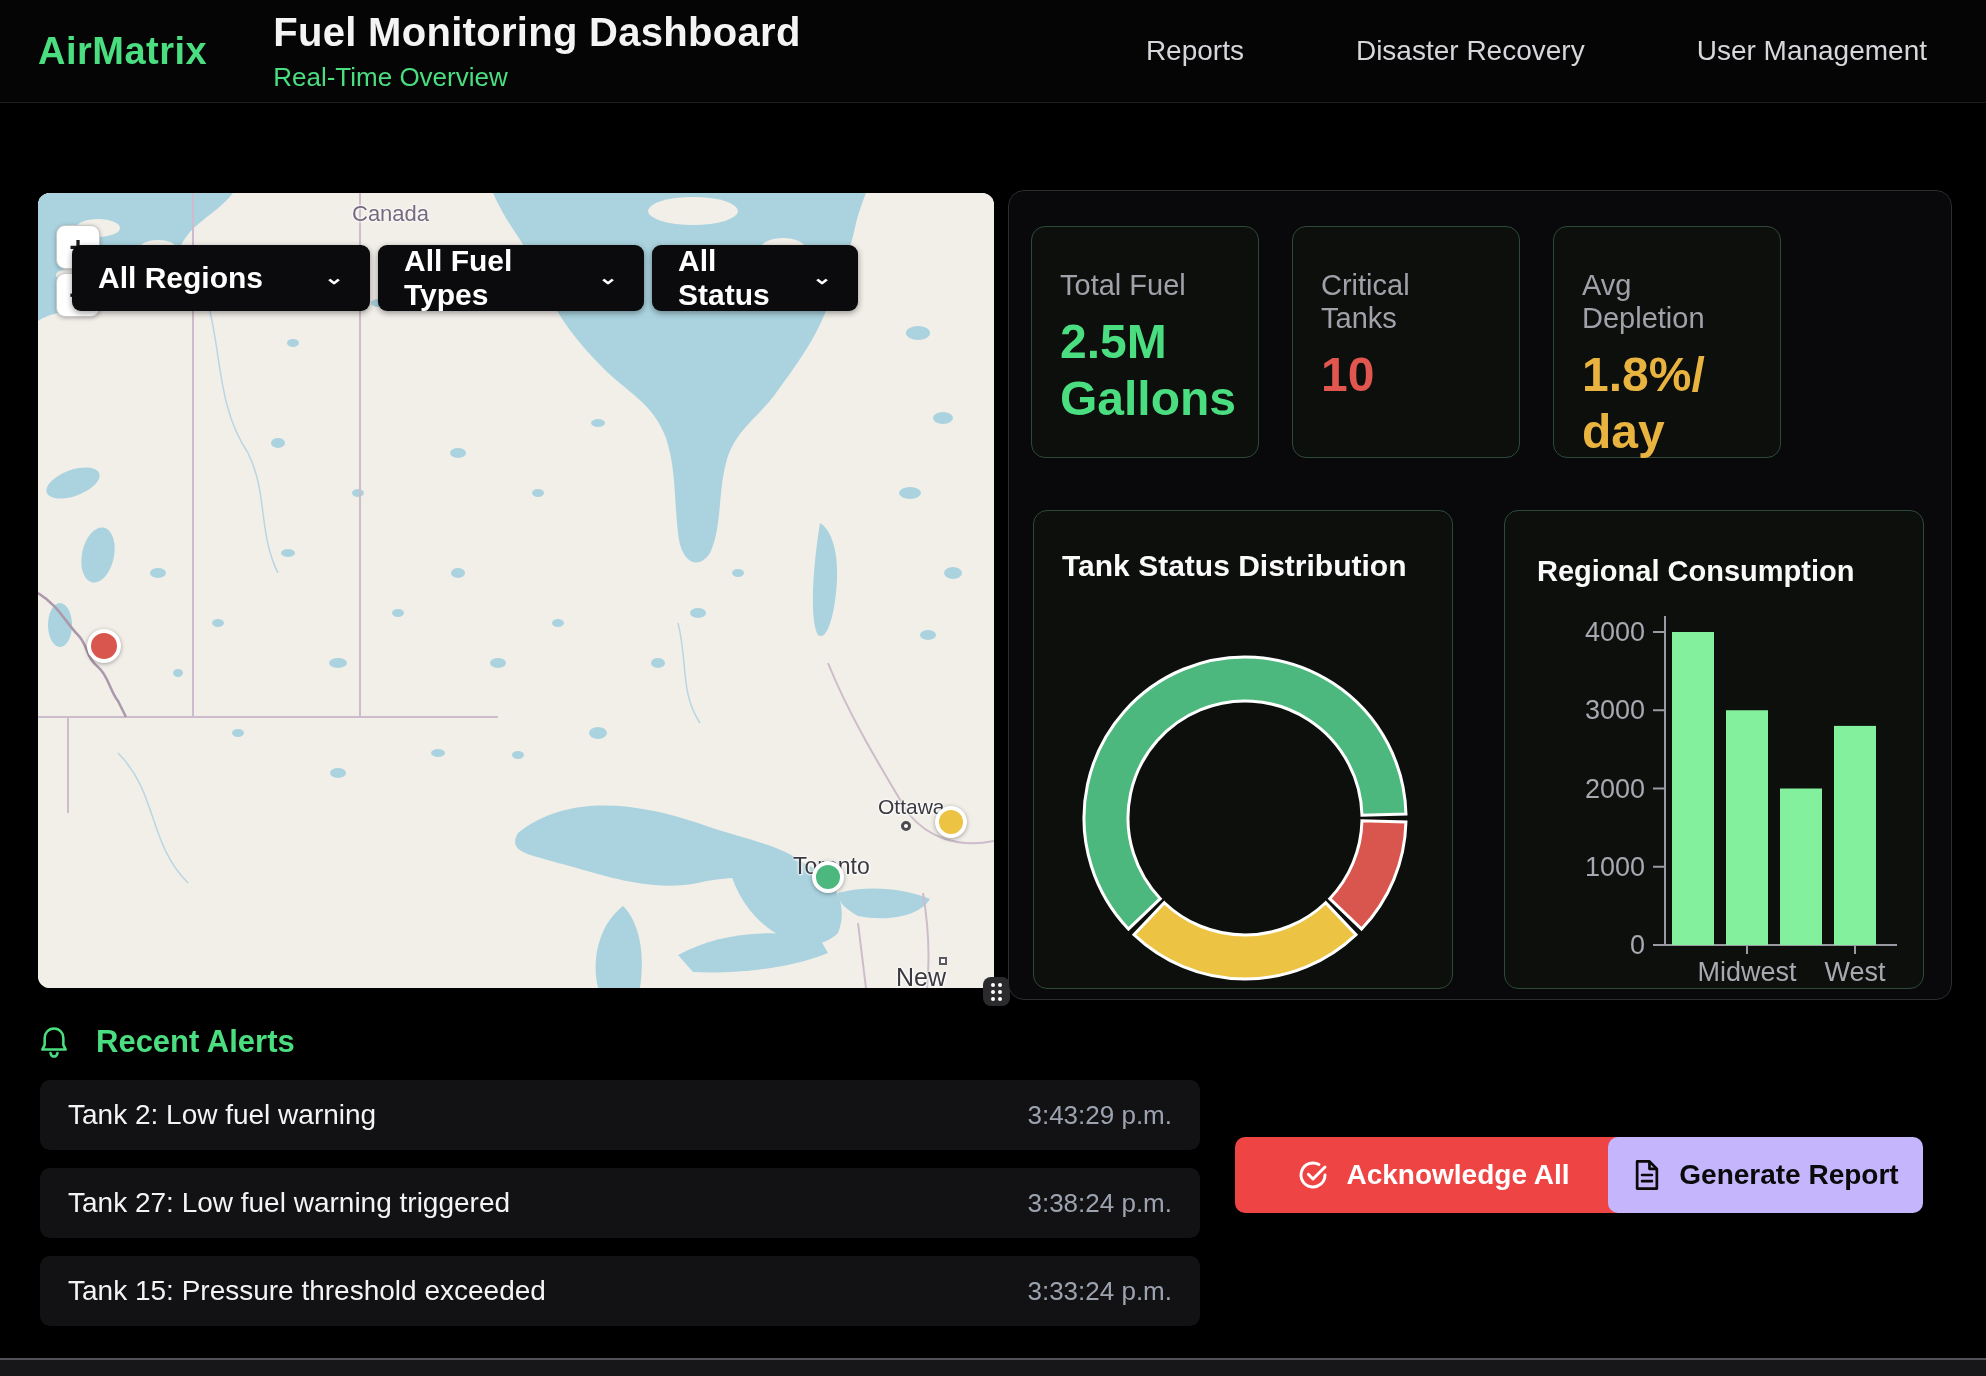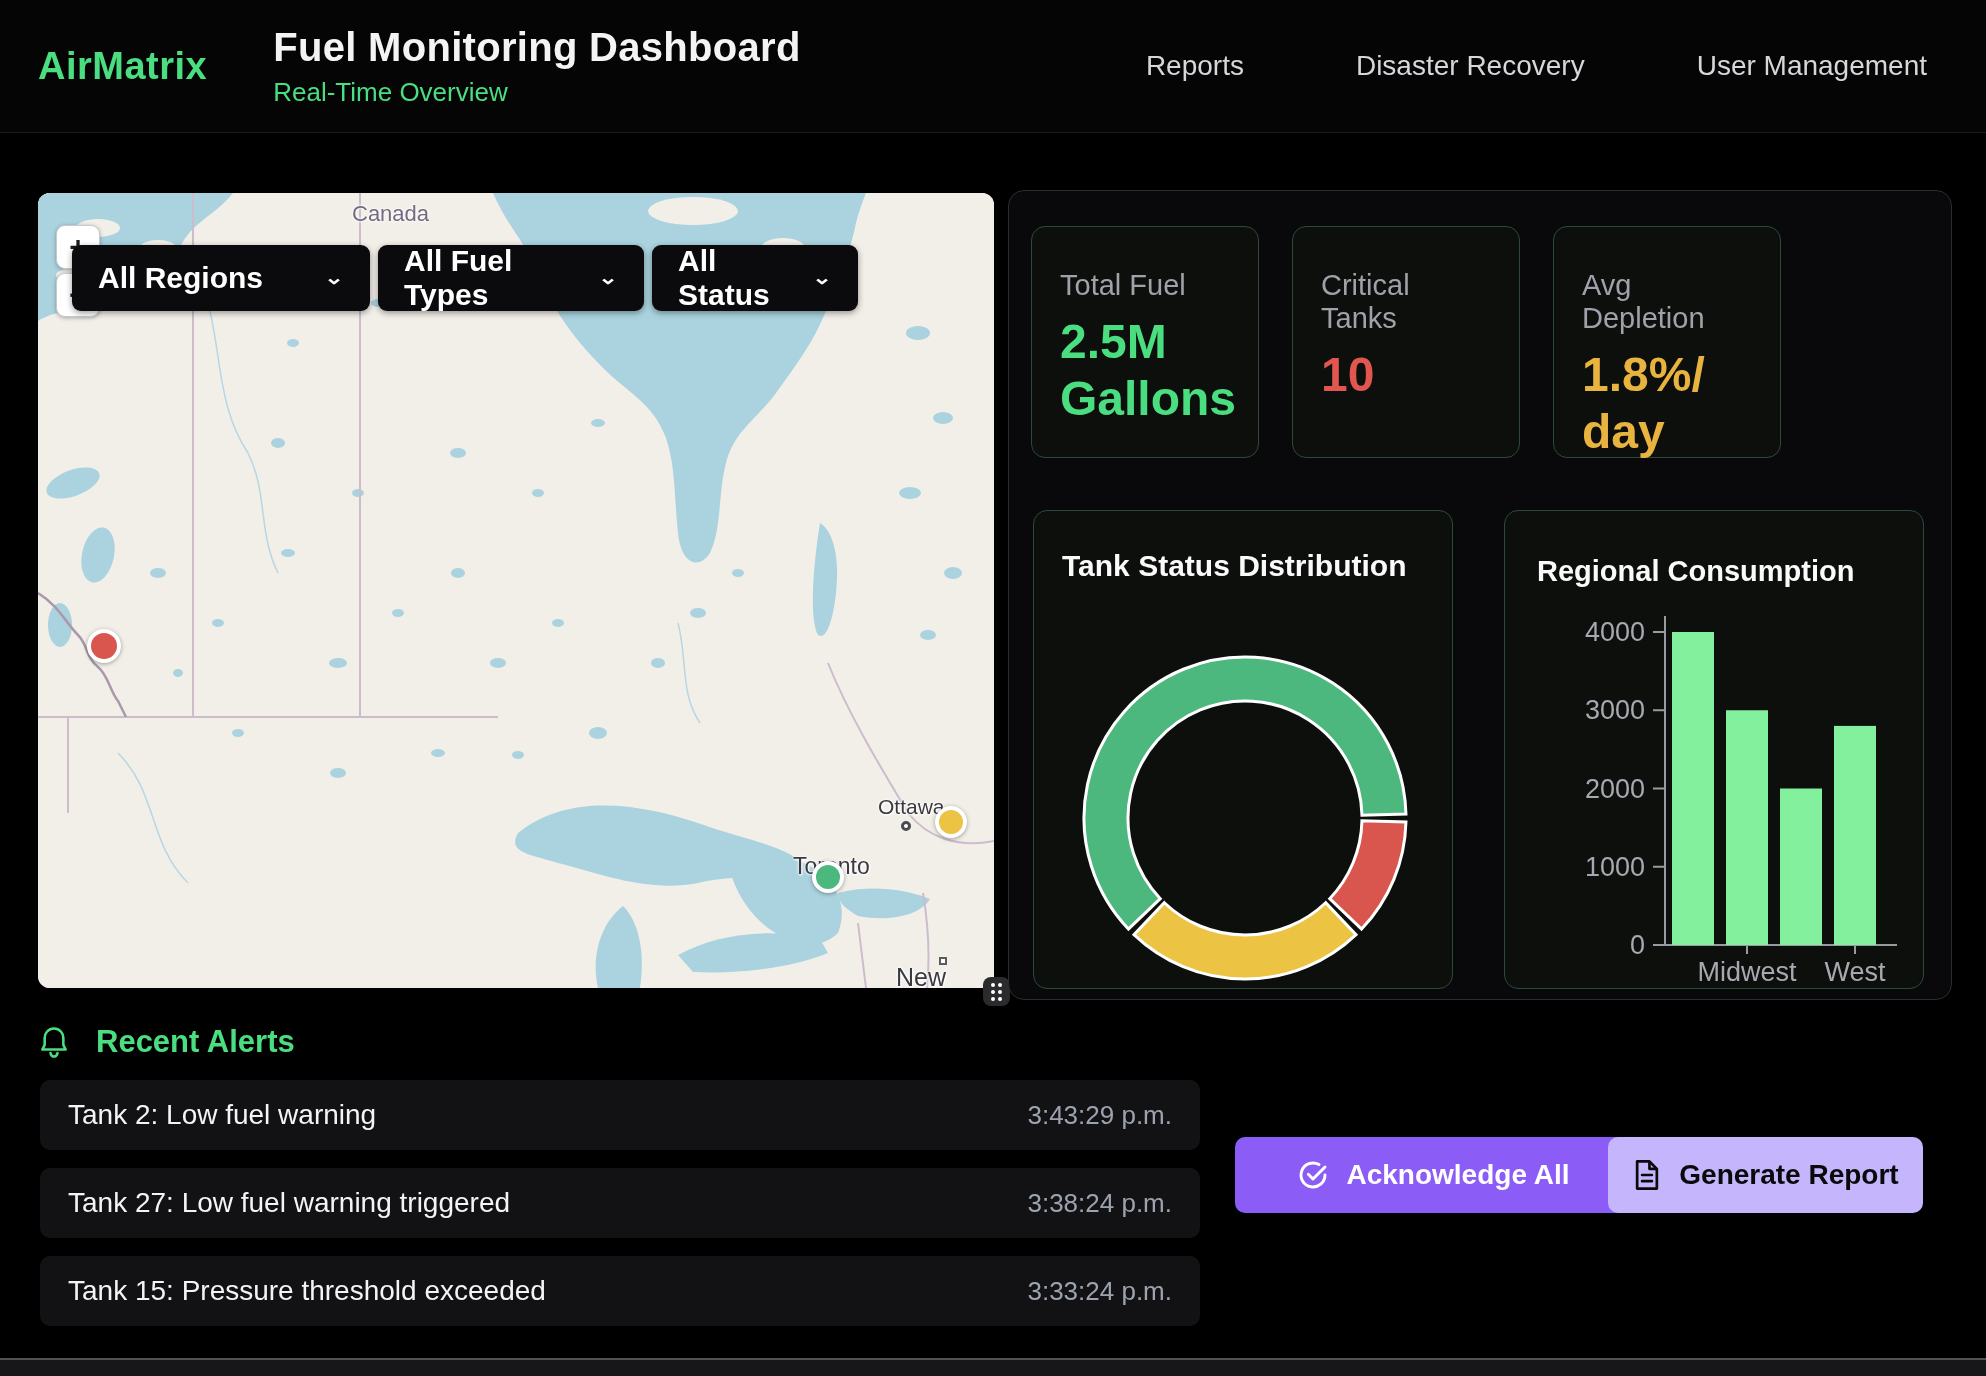--- a/index.html
+++ b/index.html
@@ -1,21 +1,21 @@
 <!DOCTYPE html>
 <html><head>
 <meta charset="utf-8">
 <style>
   * { margin:0; padding:0; box-sizing:border-box; }
   html,body { width:1986px; height:1376px; background:#000; overflow:hidden;
               font-family:"Liberation Sans", sans-serif; }
   body { position:relative; color:#fff; }
 
   
-  .topbar { position:absolute; left:0; top:0; width:1986px; height:133px;
+  .topbar { position:absolute; left:0; top:0; width:1986px; height:103px;
             background:#050506; border-bottom:1px solid #1c1c1f;
             display:flex; align-items:center; padding:0 59px 0 38px; }
   .brand { font-size:38px; font-weight:bold; color:#4ade80; letter-spacing:.5px; }
   .title-block { margin-left:66px; }
   .page-title { font-size:40px; font-weight:bold; color:#f4f4f5; letter-spacing:.3px; }
   .page-subtitle { font-size:26px; font-weight:500; color:#4ade80; margin-top:7px; }
   .nav { margin-left:auto; display:flex; gap:112px; }
   .nav-item { font-size:28px; color:#d6d6db; cursor:pointer; }
 
   
@@ -79,21 +79,21 @@
   .alerts-heading .txt { font-size:31px; font-weight:bold; color:#4ade80; }
   .alert-row { position:absolute; left:40px; width:1160px; height:70px;
                background:#121215; border-radius:10px; display:flex;
                align-items:center; padding:0 28px; }
   .alert-msg { font-size:28px; color:#f4f4f5; }
   .alert-time { margin-left:auto; font-size:26px; color:#9ca3af; }
 
   .btn { position:absolute; top:1137px; height:76px; border-radius:10px;
          display:flex; align-items:center; justify-content:center; gap:17px;
          font-size:28px; font-weight:bold; cursor:pointer; }
-  .btn-ack { left:1235px; width:397px; background:#8b5cf6; color:#fff; }
+  .btn-ack { left:1235px; width:397px; background:#ef4444; color:#fff; }
   .btn-gen { left:1608px; width:315px; background:#c4b5fd; color:#0a0a0a; }
 
   .bottom-strip { position:absolute; left:0; top:1358px; width:1986px; height:18px;
                   background:#17171a; border-top:2px solid #515157; }
 </style>
 </head>
 <body>
 
 <div class="topbar">
   <div class="brand">AirMatrix</div>

